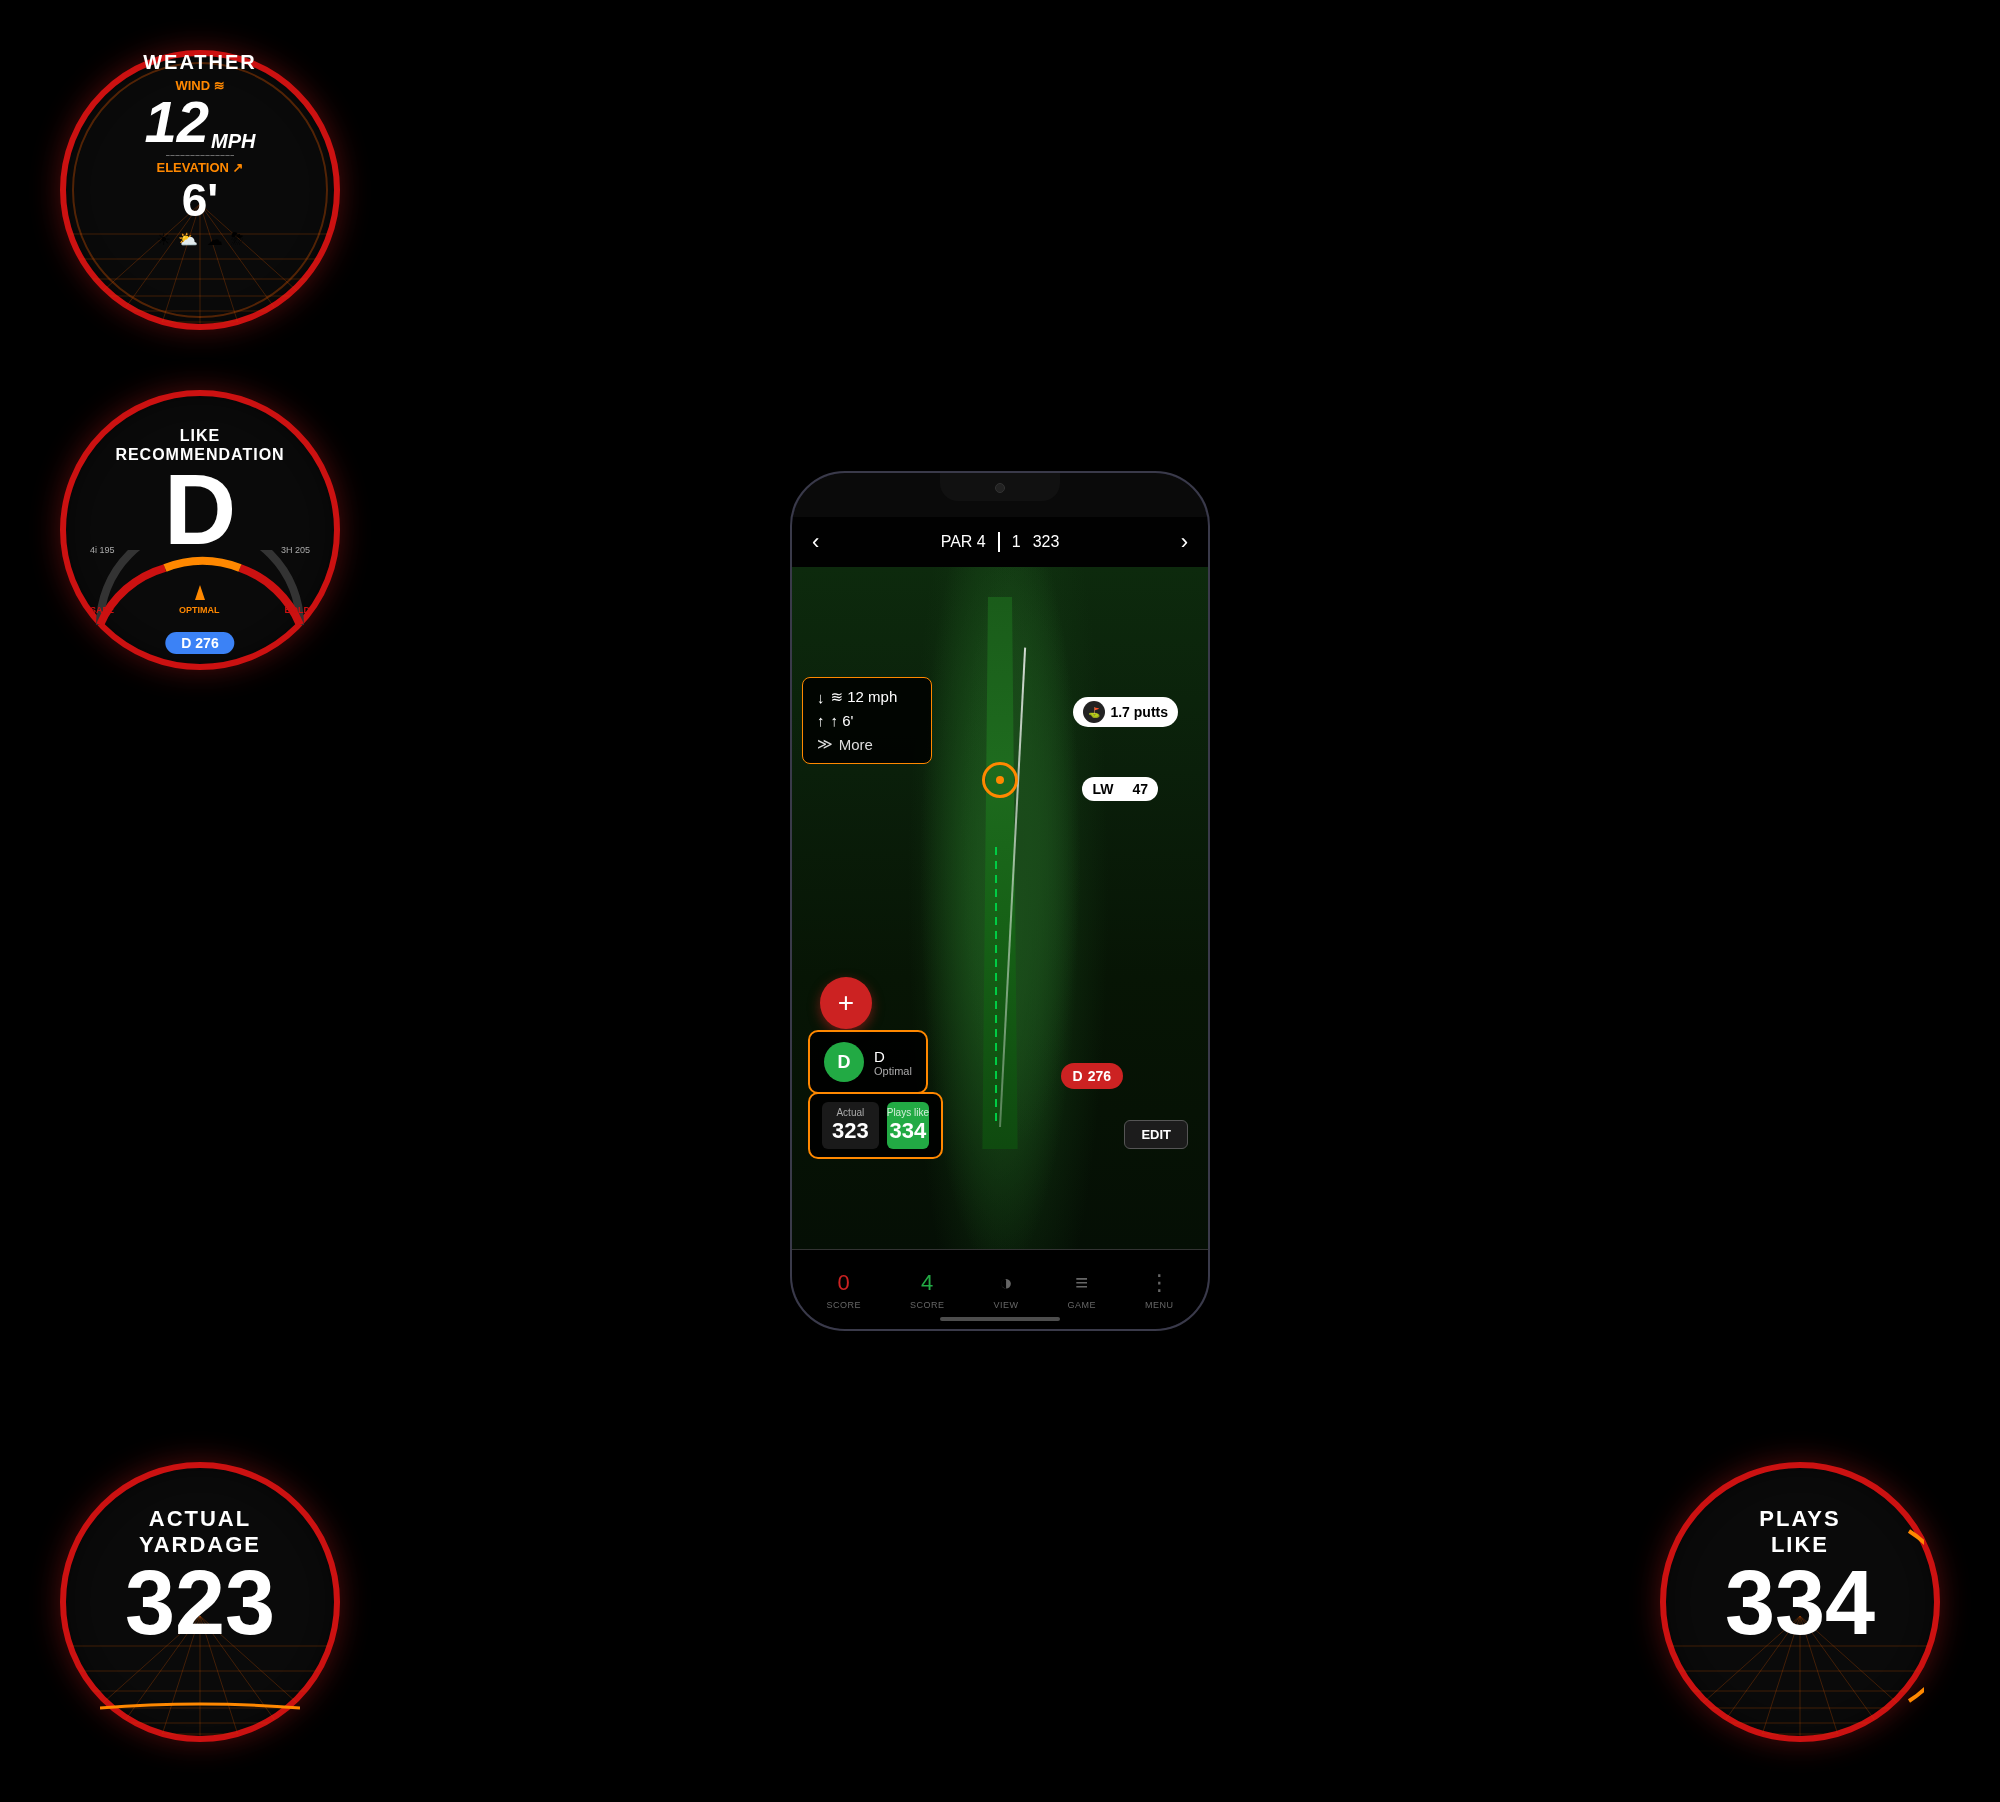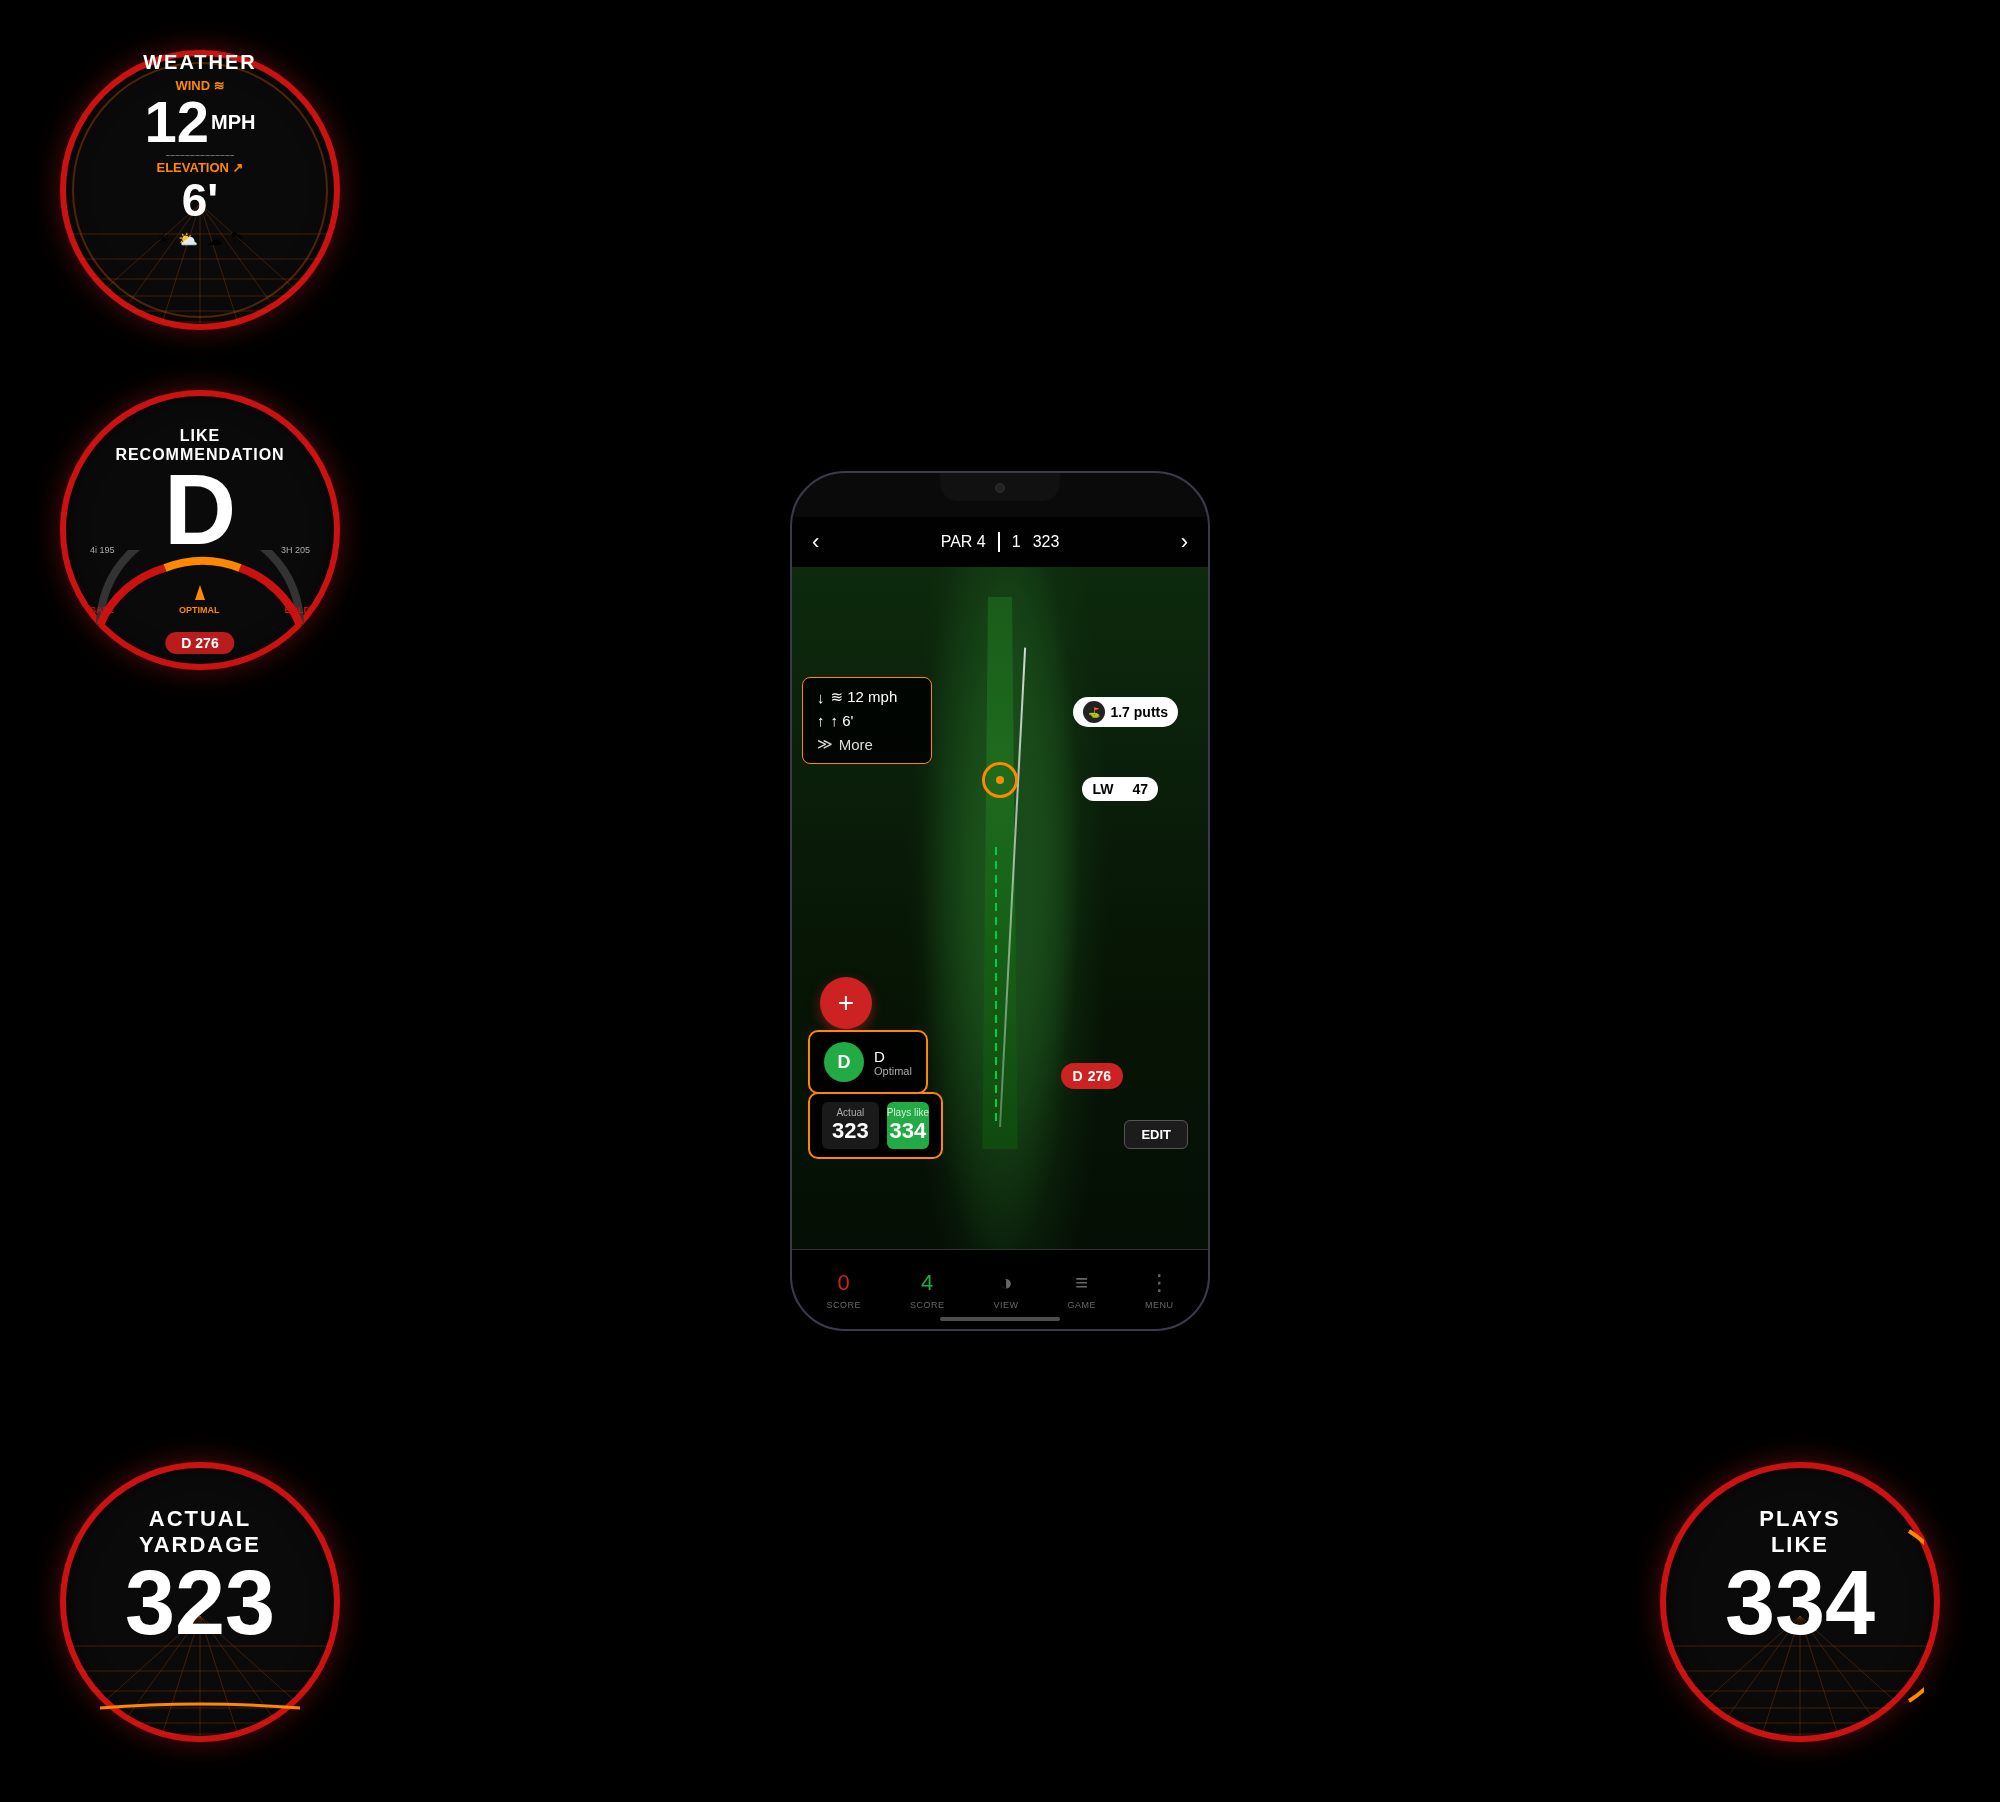--- a/index.html
+++ b/index.html
@@ -481,22 +481,23 @@
       display: flex;
       align-items: center;
       gap: 4px;
     }
     .badge-weather-wind-value {
       color: #fff;
       font-size: 52px;
       font-weight: 900;
       line-height: 1;
       display: flex;
-      align-items: center;
+      align-items: flex-end;
       gap: 2px;
+      font-style: italic;
     }
     .badge-weather-wind-unit {
       font-size: 20px;
       font-weight: 600;
     }
     .badge-weather-elev-label {
       color: #ff8800;
       font-size: 13px;
       font-weight: 600;
     }
@@ -671,21 +672,21 @@
     </svg>
     <div style="display:flex;justify-content:space-between;position:absolute;top:55px;left:5px;right:5px;font-size:9px;font-weight:700;">
       <span style="color:#cc1111;">SAFE</span>
       <span style="color:#ff8800;">OPTIMAL</span>
       <span style="color:#cc1111;">BOLD</span>
     </div>
     <div style="position:absolute;top:-5px;left:5px;font-size:9px;color:#aaa;">4i 195</div>
     <div style="position:absolute;top:-5px;right:5px;font-size:9px;color:#aaa;">3H 205</div>
   </div>
 
-  <div style="position:absolute;bottom:10px;left:50%;transform:translateX(-50%);background:#b91c1c;border-radius:15px;padding:3px 16px;color:#fff;font-size:14px;font-weight:700;z-index:4;white-space:nowrap;">D 276</div>
+  <div style="position:absolute;bottom:10px;left:50%;transform:translateX(-50%);background:#3b82f6;border-radius:15px;padding:3px 16px;color:#fff;font-size:14px;font-weight:700;z-index:4;white-space:nowrap;">D 276</div>
 </div>
 
 <div class="badge-circle badge-yardage">
 
   <div class="retro-grid">
     <svg viewBox="0 0 280 120" preserveAspectRatio="none">
       <line x1="0" y1="30" x2="280" y2="30" stroke="rgba(200,80,0,0.3)" stroke-width="1"></line>
       <line x1="0" y1="55" x2="280" y2="55" stroke="rgba(200,80,0,0.3)" stroke-width="1"></line>
       <line x1="0" y1="75" x2="280" y2="75" stroke="rgba(200,80,0,0.3)" stroke-width="1"></line>
       <line x1="0" y1="92" x2="280" y2="92" stroke="rgba(200,80,0,0.3)" stroke-width="1"></line>

